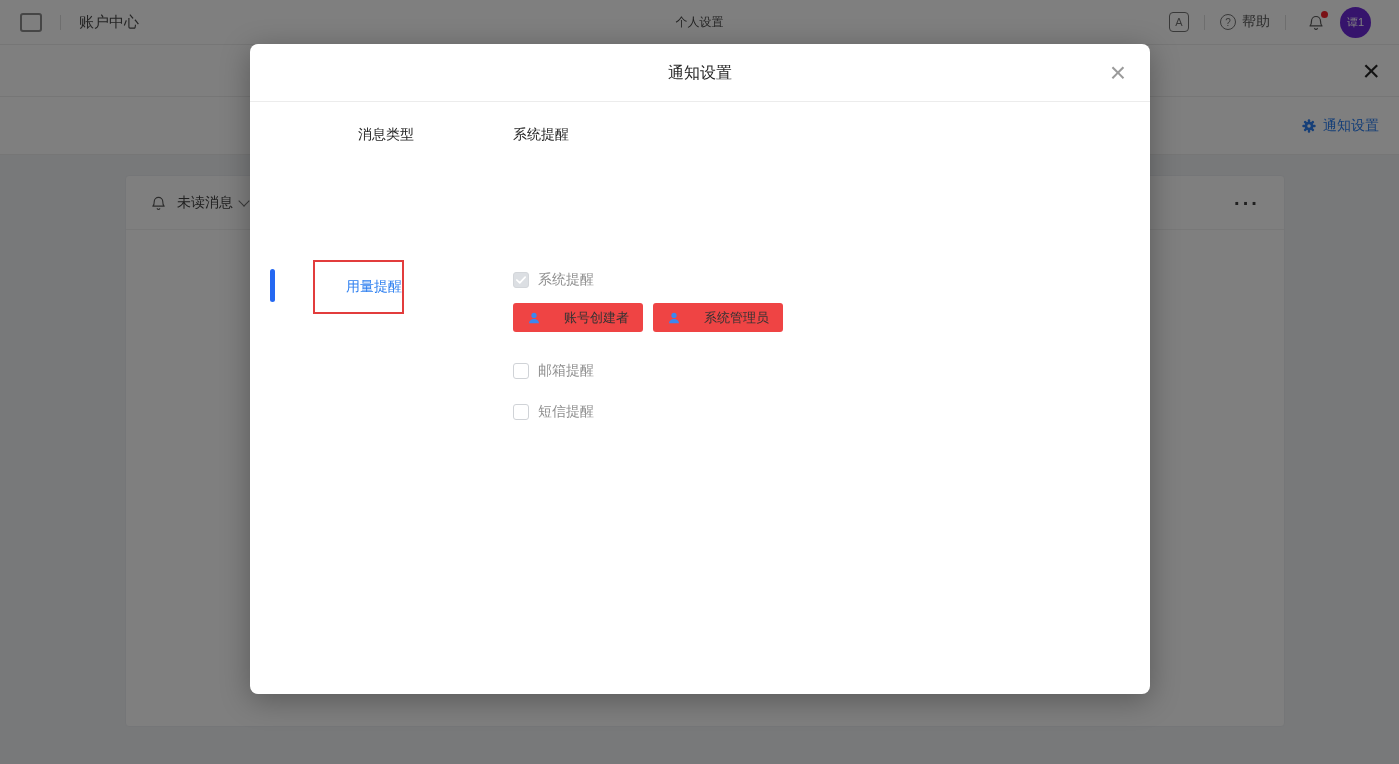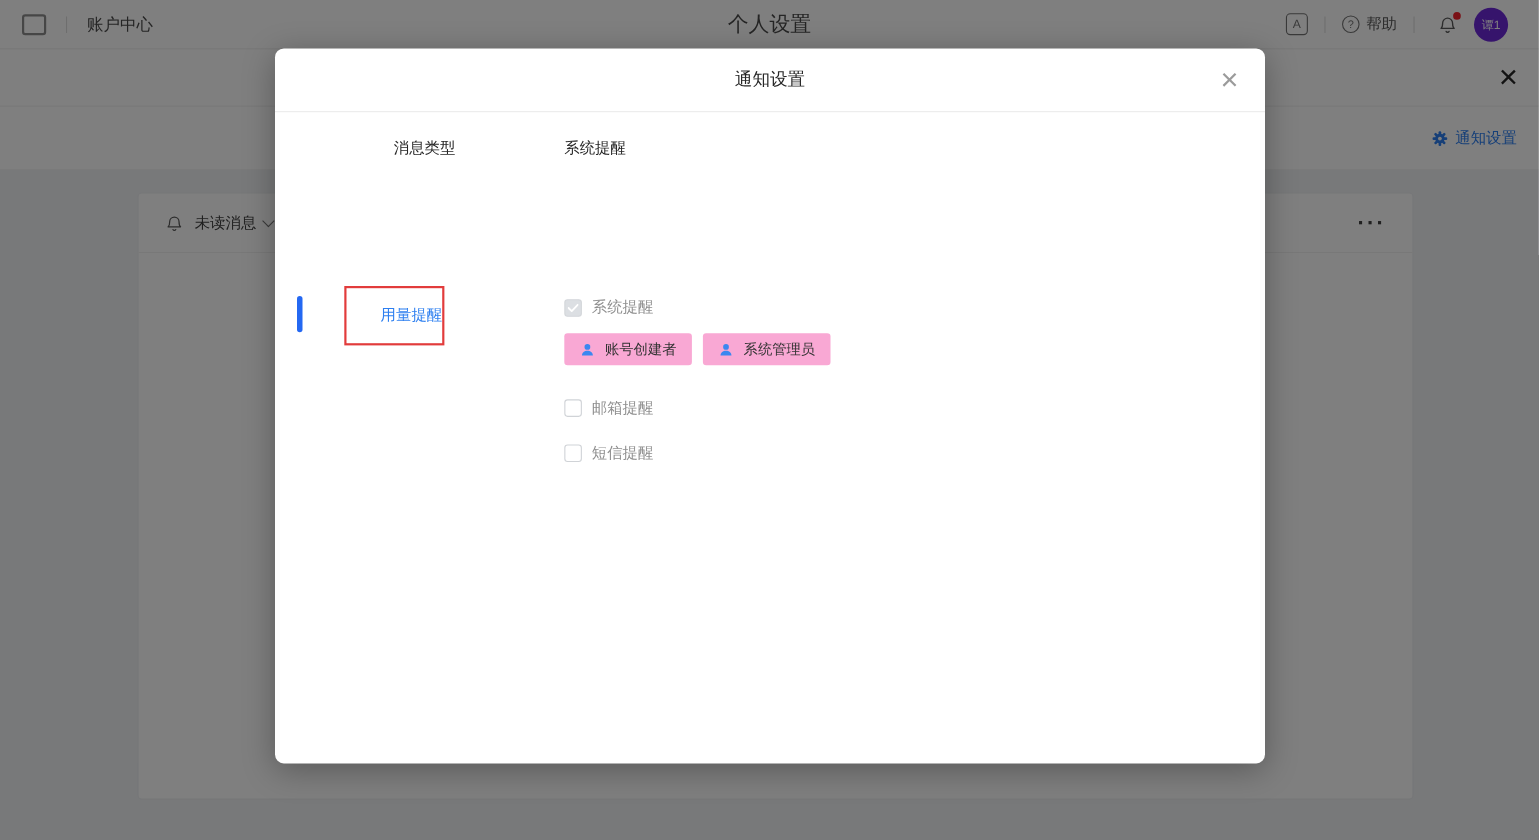--- a/index.html
+++ b/index.html
@@ -6,21 +6,21 @@
   .stage{position:relative;width:1399px;height:764px;overflow:hidden;background:#f0f2f5;
          font-family:"Liberation Sans","DejaVu Sans",sans-serif;}
   
   .top-header{position:absolute;top:0;left:0;right:0;height:45px;background:#fff;
               border-bottom:1px solid #ececec;box-sizing:border-box;display:flex;align-items:center;}
   .th-left{display:flex;align-items:center;gap:18px;padding-left:20px;position:relative;z-index:2;}
   .app-icon{width:18px;height:15px;border:2px solid #8c8c8c;border-radius:3px;display:inline-block;}
   .v-div{width:1px;height:15px;background:#dcdcdc;display:inline-block;}
   .product{font-size:15px;color:#4a4a4a;cursor:pointer;}
   .th-center{position:absolute;left:0;right:0;top:0;line-height:45px;text-align:center;
-             font-size:19px;color:#4a4a4a;z-index:1;}
+             font-size:12px;color:#4a4a4a;z-index:1;}
   .th-right{margin-left:auto;display:flex;align-items:center;gap:15px;padding-right:28px;position:relative;z-index:2;}
   .lang-icon{width:20px;height:20px;border:1.5px solid #737373;border-radius:4px;box-sizing:border-box;
              display:flex;align-items:center;justify-content:center;font-size:11px;color:#737373;cursor:pointer;}
   .help{display:flex;align-items:center;gap:6px;color:#595959;font-size:14px;cursor:pointer;}
   .q-circle{width:16px;height:16px;border:1.4px solid #737373;border-radius:50%;box-sizing:border-box;
             display:flex;align-items:center;justify-content:center;font-size:10px;color:#737373;}
   .bell-wrap{position:relative;display:flex;cursor:pointer;margin-left:6px;}
   .red-dot{position:absolute;top:-2px;right:-3px;width:7px;height:7px;border-radius:50%;background:#f5222d;}
   .avatar{width:31px;height:31px;border-radius:50%;background:#6d28d9;color:#fff;font-size:11px;
           display:flex;align-items:center;justify-content:center;cursor:pointer;}
@@ -64,22 +64,22 @@
   .red-box{position:absolute;left:63px;top:158px;width:91px;height:54px;border:2px solid #e23c3c;
            box-sizing:border-box;display:flex;align-items:center;justify-content:flex-end;}
   .type-item{color:#2d7ff0;font-size:14px;cursor:pointer;}
   .opt-row{position:absolute;left:263px;display:flex;align-items:center;gap:9px;}
   .opt-1{top:169px;} .opt-2{top:260px;} .opt-3{top:301px;}
   .cb{width:16px;height:16px;border:1px solid #d0d3d7;border-radius:3px;background:#fff;
       box-sizing:border-box;display:flex;align-items:center;justify-content:center;cursor:pointer;}
   .cb.checked-disabled{background:#dcdfe3;border-color:#d3d6da;cursor:not-allowed;}
   .opt-label{font-size:14px;color:#8f8f8f;}
   .tags-row{position:absolute;left:263px;top:201px;display:flex;gap:10px;}
-  .tag{height:29px;background:#f9a8d4;border-radius:3px;display:flex;align-items:center;
-       padding:0 14px;font-size:13px;color:#333;gap:9px;justify-content:flex-end;}
+  .tag{height:29px;background:#ef4444;border-radius:3px;display:flex;align-items:center;
+       padding:0 14px;font-size:13px;color:#333;gap:23px;justify-content:flex-end;}
 </style>
 </head>
 <body>
 
 <div class="stage">
 
   <header class="top-header">
     <div class="th-left">
       <span class="app-icon"></span>
       <span class="v-div"></span>

